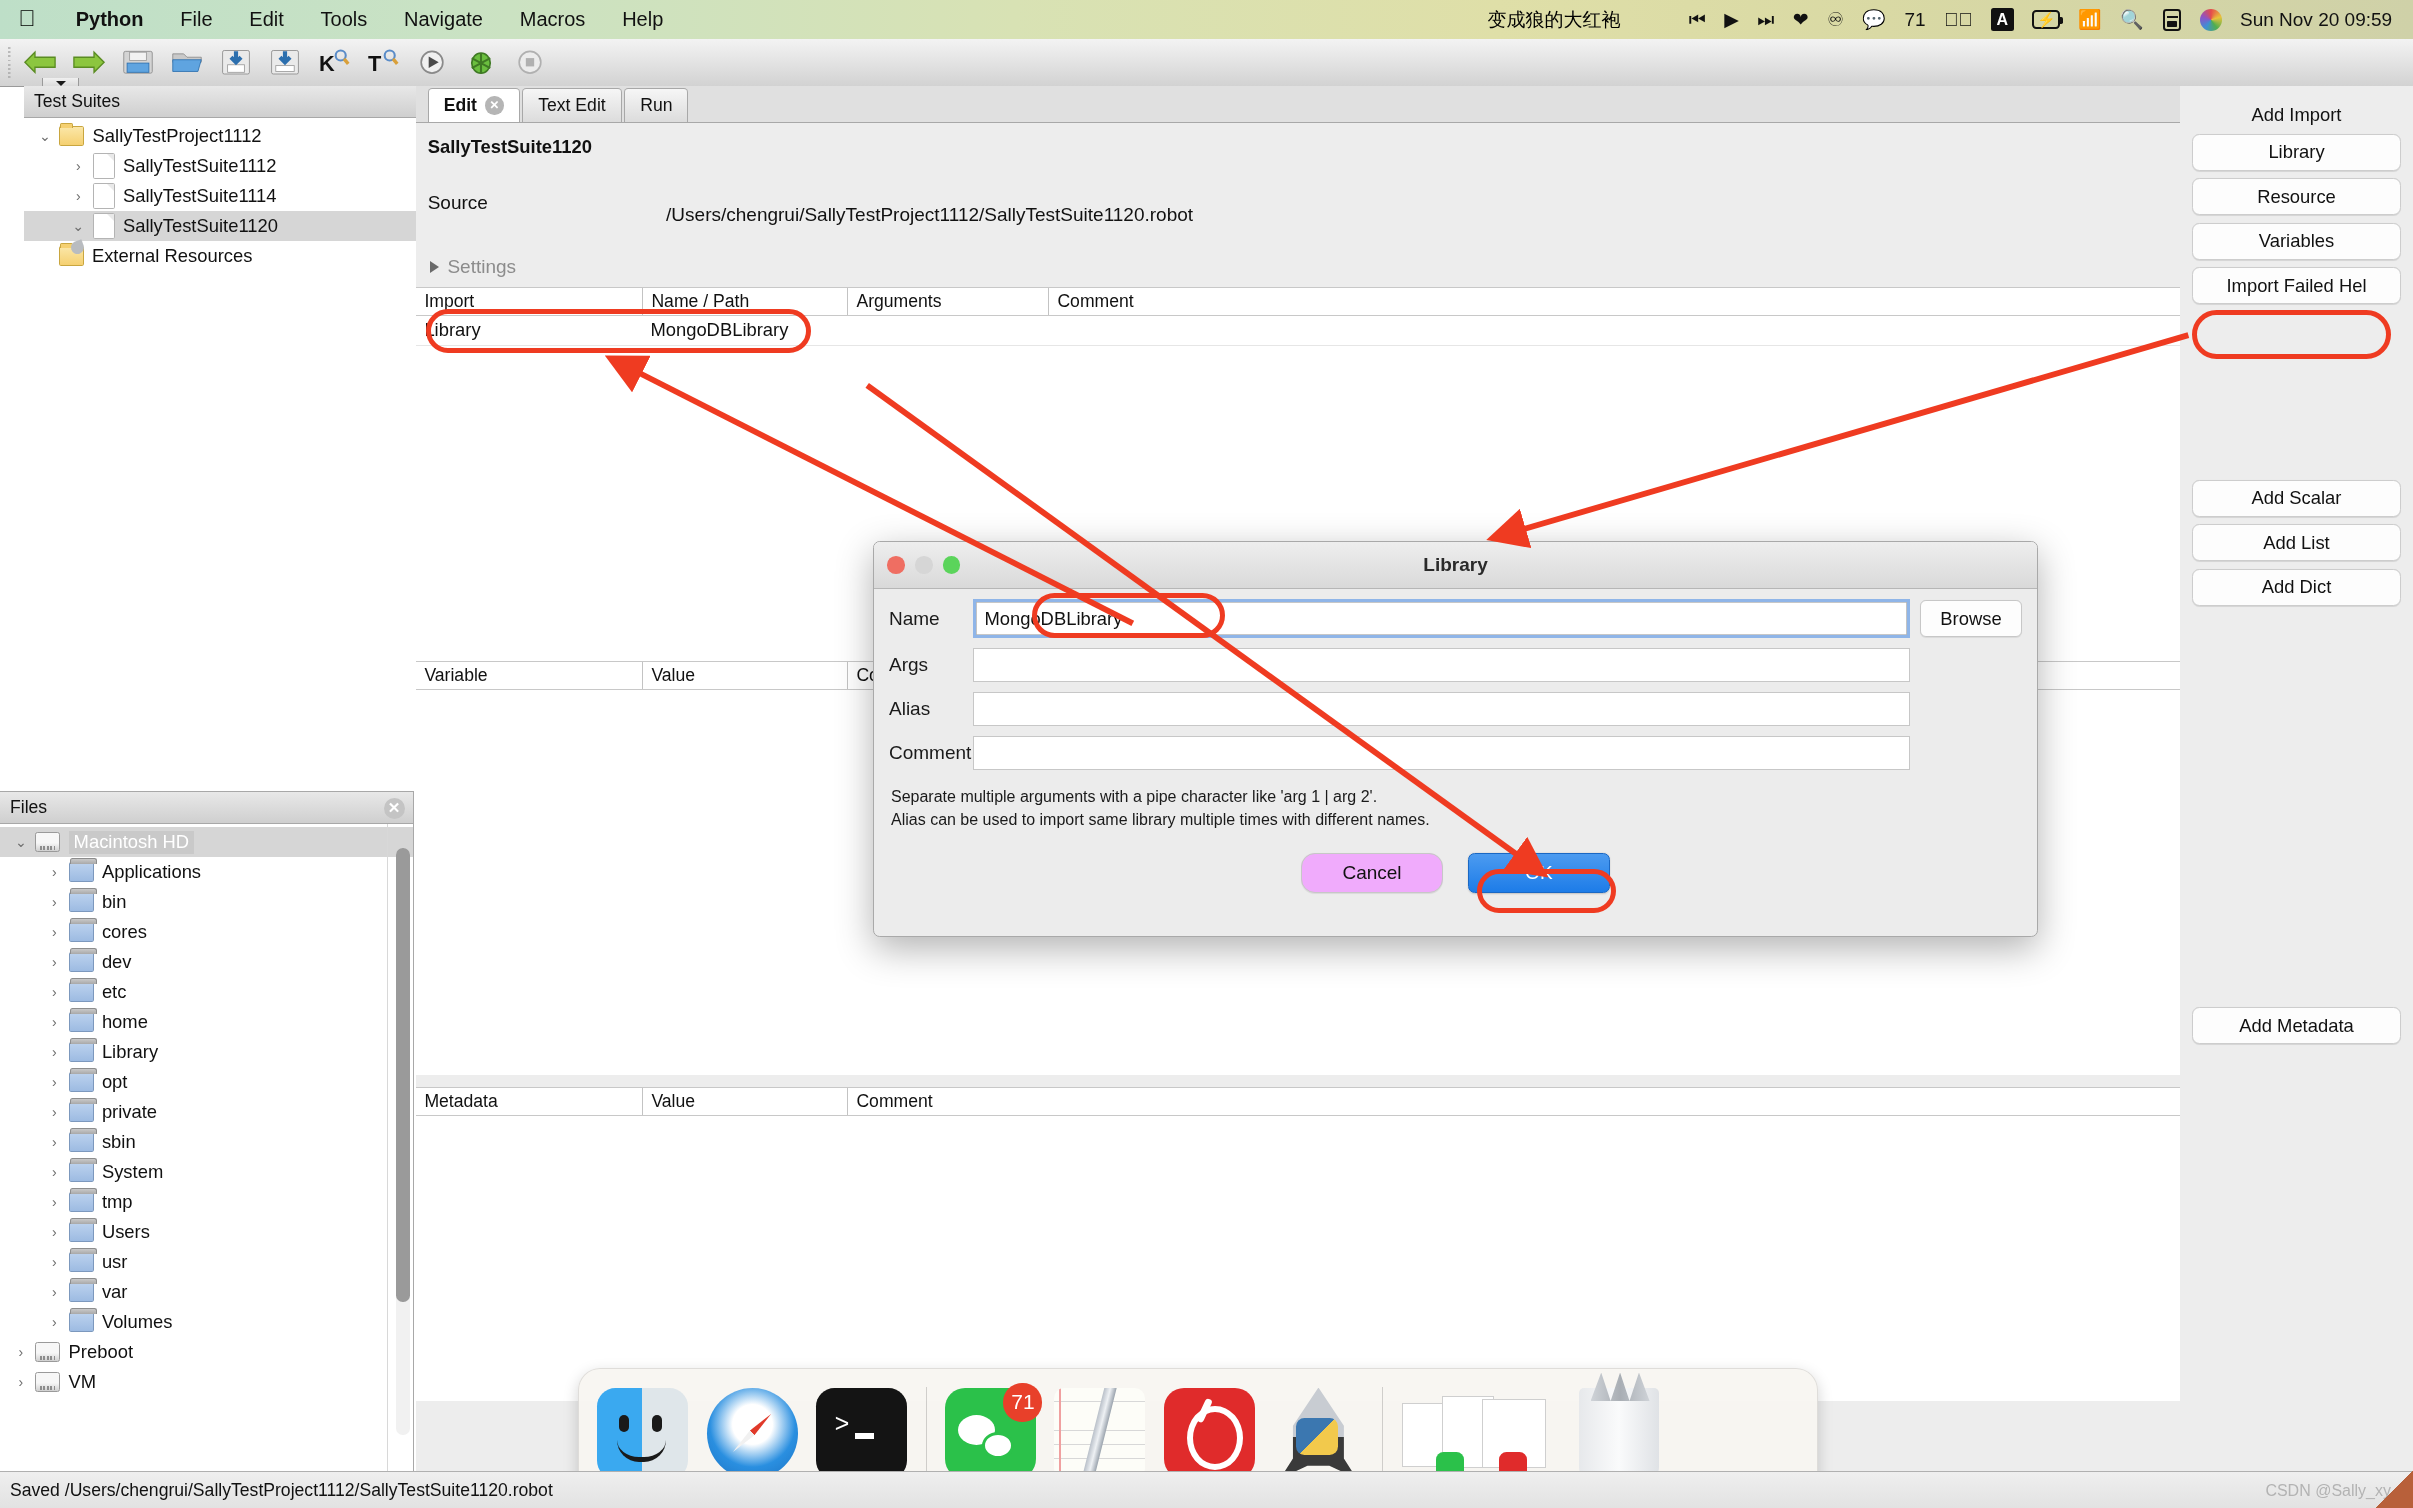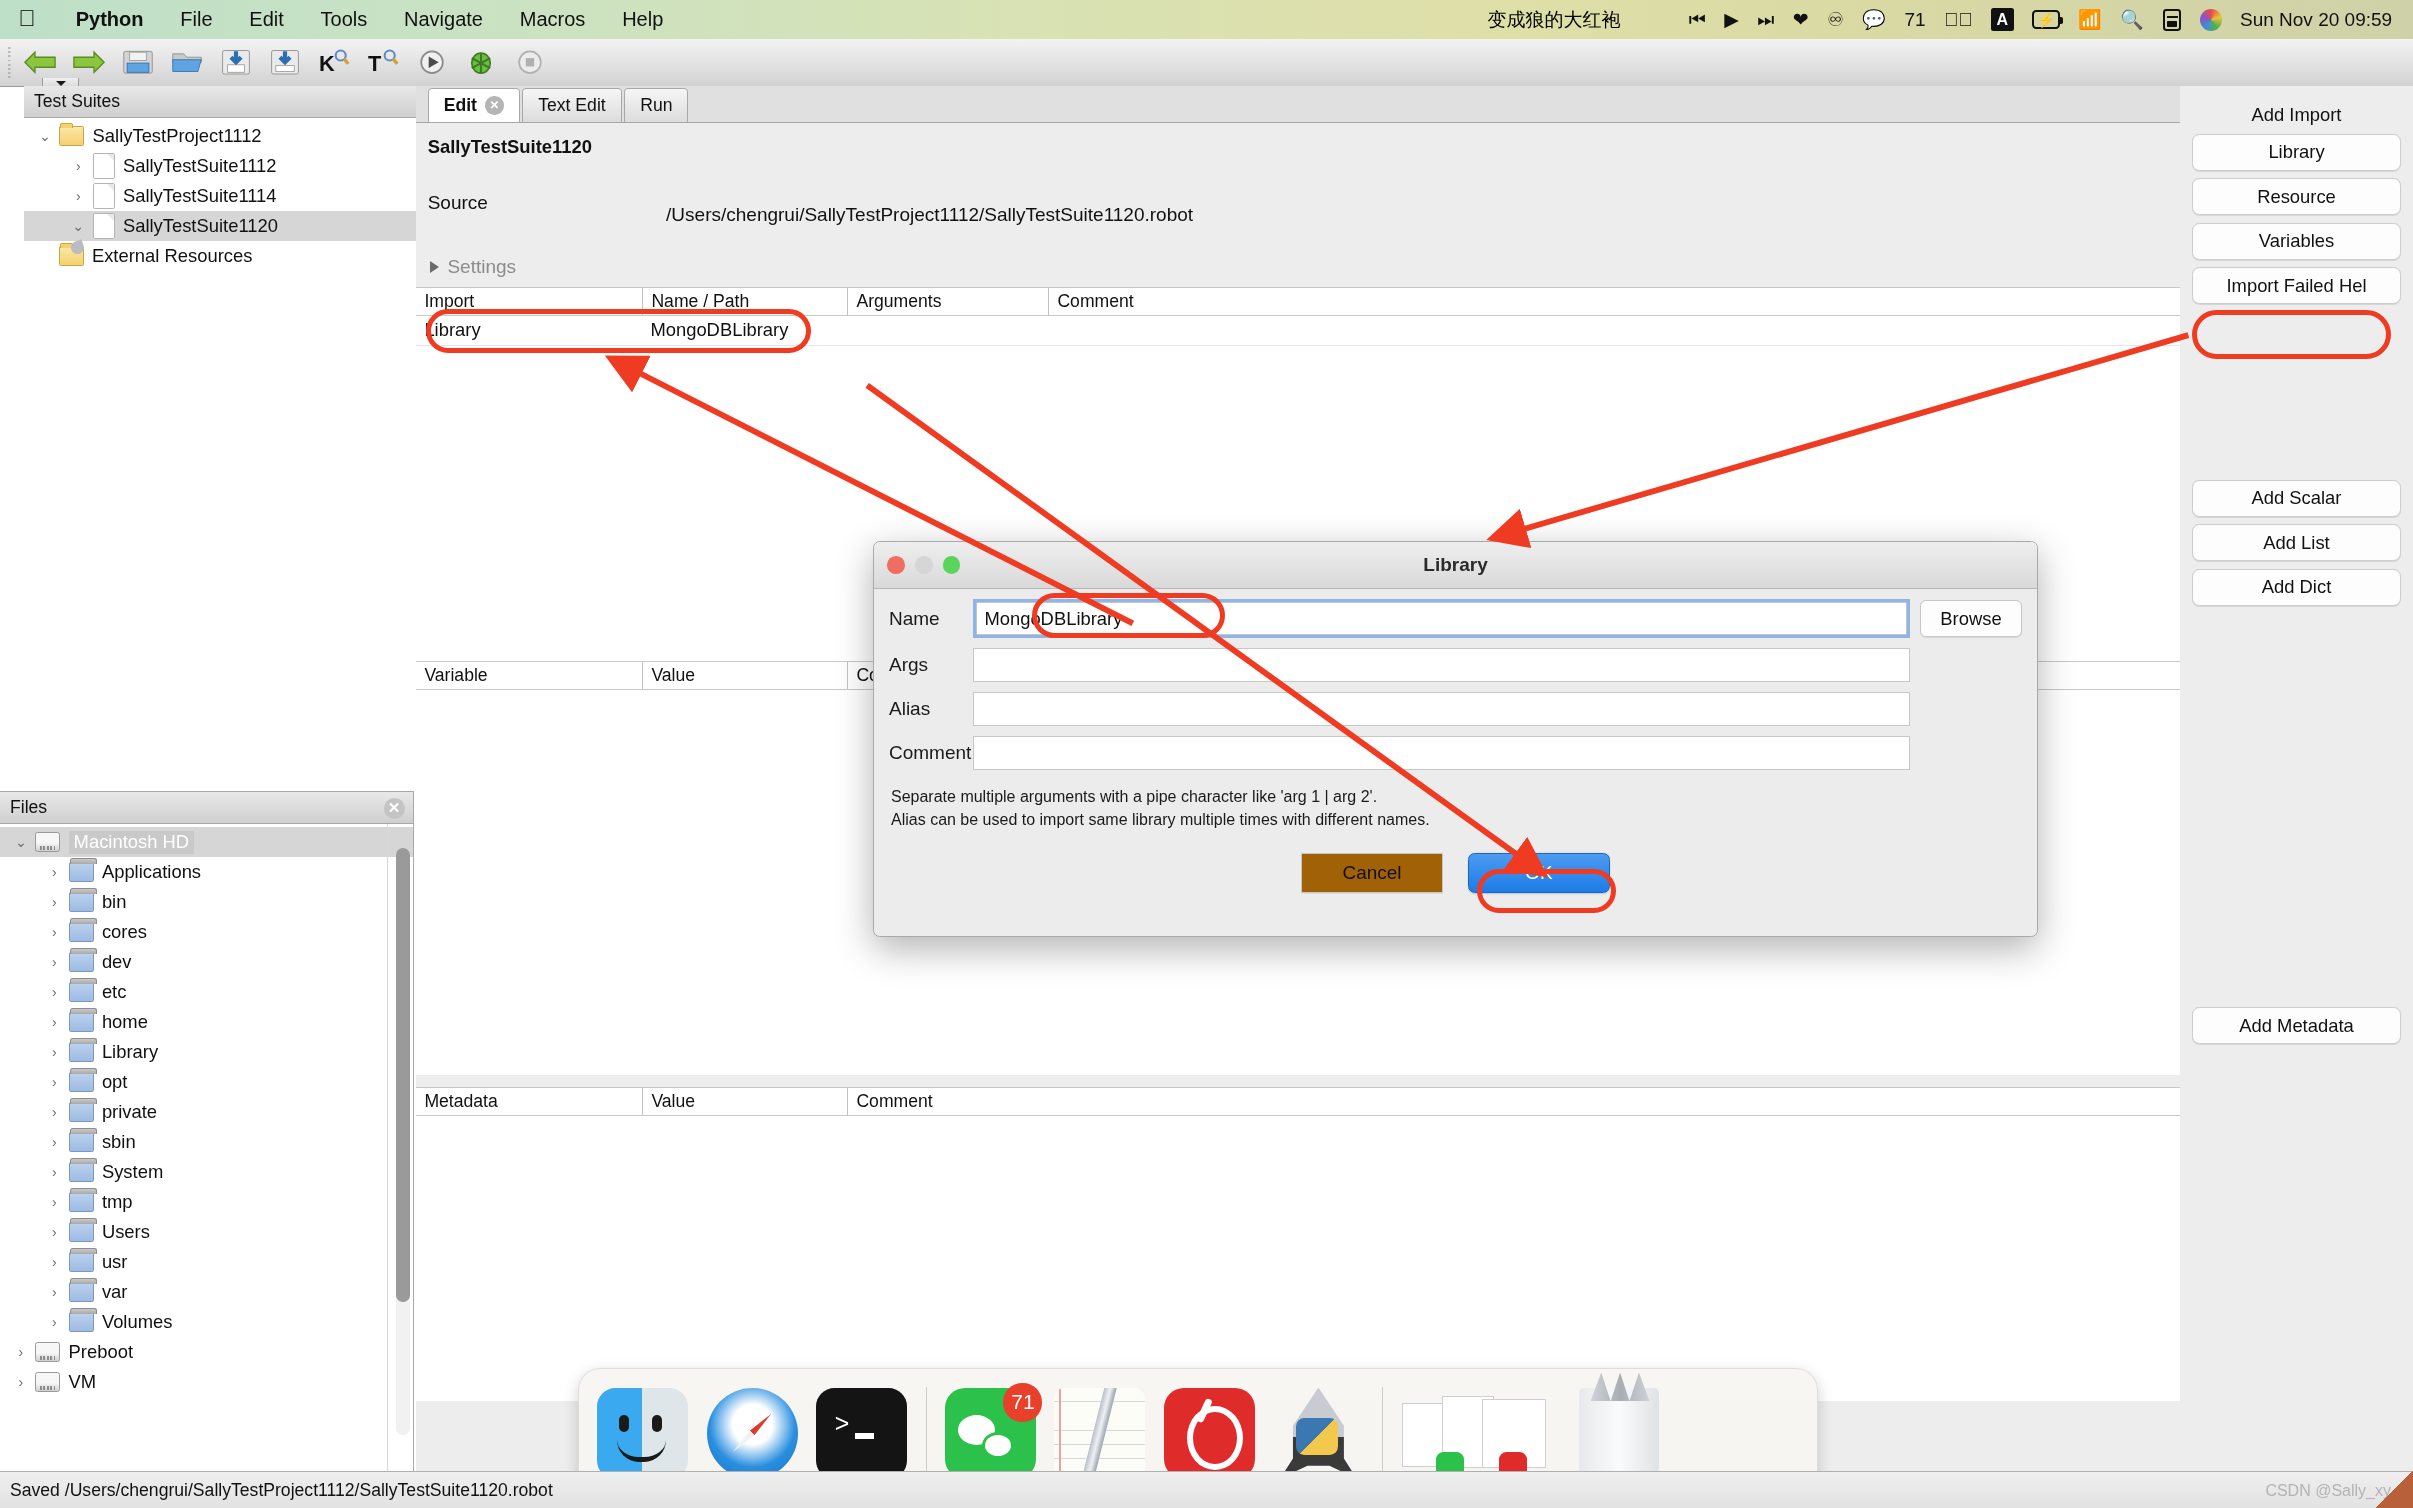--- a/index.html
+++ b/index.html
@@ -234,21 +234,21 @@
     border: 3.4px solid #8fb5e8; height: 39px; box-shadow: inset 0 0 0 0.8px #b5b5b5;
   }
   .dlg-browse {
     width: 102px; height: 37px; margin-left: 10px; background: #fdfdfd; border: 0.8px solid #c7c7c7;
     border-radius: 5.9px; display: flex; align-items: center; justify-content: center; font-size: 18.4px; color: #111;
     box-shadow: 0 0.8px 0.8px rgba(0,0,0,.08);
   }
   .dlg-help { padding: 15px 17px 0 17px; font-size: 16px; line-height: 1.45; color: #1a1a1a; }
   .dlg-btns { display: flex; justify-content: center; gap: 25px; margin-top: 22px; }
   .btn-cancel {
-    width: 142px; height: 40px; background: #a16207; border: 0.8px solid #c7c7c7; border-radius: 0;
+    width: 142px; height: 40px; background: #f0abfc; border: 0.8px solid #c7c7c7; border-radius: 14px;
     display: flex; align-items: center; justify-content: center; font-size: 19px; color: #111;
     box-shadow: 0 0.8px 0.8px rgba(0,0,0,.08);
   }
   .btn-ok {
     width: 142px; height: 40px; background: linear-gradient(to bottom,#4c9bf0,#1d7ce8); border: 0.8px solid #1a68c4;
     border-radius: 6.7px; display: flex; align-items: center; justify-content: center;
     font-size: 19px; color: #fff; box-shadow: 0 0.8px 1.7px rgba(0,0,0,.18);
   }
 
   

